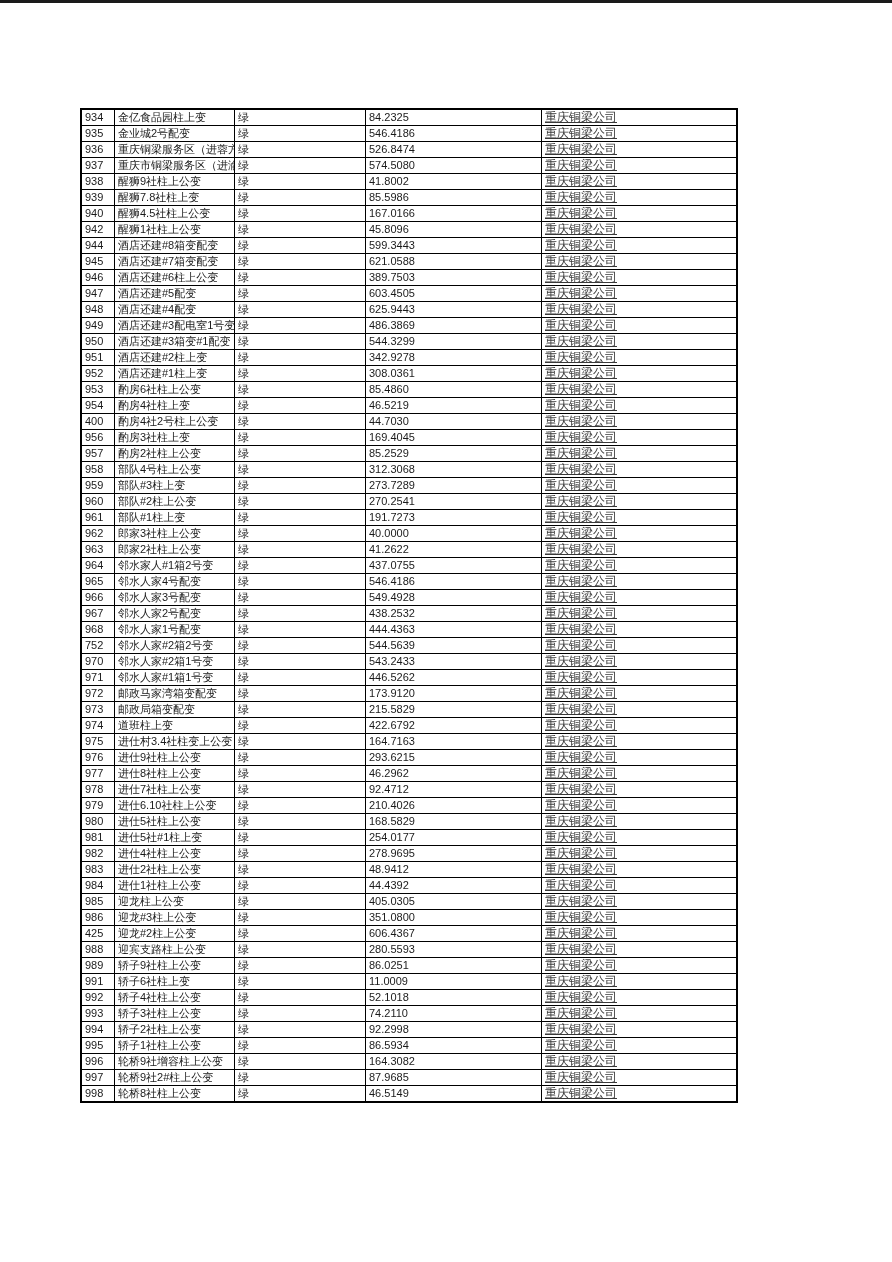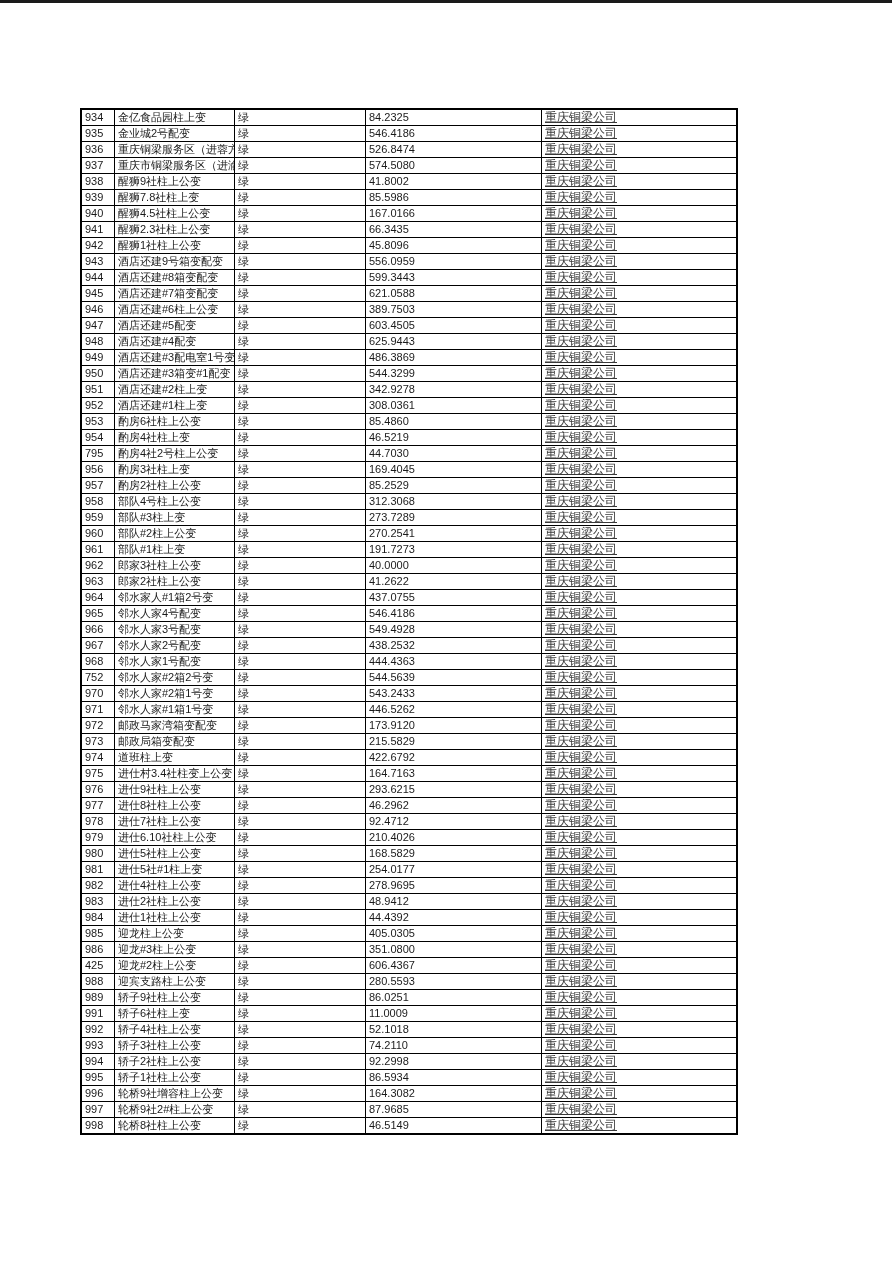--- a/index.html
+++ b/index.html
@@ -106,41 +106,27 @@
           <td class="c-company"><span>重庆铜梁公司</span></td>
         </tr>
         <tr>
           <td class="c-num">940</td>
           <td class="c-name">醒狮4.5社柱上公变</td>
           <td class="c-status">绿</td>
           <td class="c-value">167.0166</td>
           <td class="c-company"><span>重庆铜梁公司</span></td>
         </tr>
         <tr>
-          <td class="c-num">941</td>
-          <td class="c-name">醒狮2.3社柱上公变</td>
-          <td class="c-status">绿</td>
-          <td class="c-value">66.3435</td>
-          <td class="c-company"><span>重庆铜梁公司</span></td>
-        </tr>
-        <tr>
           <td class="c-num">942</td>
           <td class="c-name">醒狮1社柱上公变</td>
           <td class="c-status">绿</td>
           <td class="c-value">45.8096</td>
           <td class="c-company"><span>重庆铜梁公司</span></td>
         </tr>
         <tr>
-          <td class="c-num">943</td>
-          <td class="c-name">酒店还建9号箱变配变</td>
-          <td class="c-status">绿</td>
-          <td class="c-value">556.0959</td>
-          <td class="c-company"><span>重庆铜梁公司</span></td>
-        </tr>
-        <tr>
           <td class="c-num">944</td>
           <td class="c-name">酒店还建#8箱变配变</td>
           <td class="c-status">绿</td>
           <td class="c-value">599.3443</td>
           <td class="c-company"><span>重庆铜梁公司</span></td>
         </tr>
         <tr>
           <td class="c-num">945</td>
           <td class="c-name">酒店还建#7箱变配变</td>
           <td class="c-status">绿</td>
@@ -204,21 +190,21 @@
           <td class="c-company"><span>重庆铜梁公司</span></td>
         </tr>
         <tr>
           <td class="c-num">954</td>
           <td class="c-name">酌房4社柱上变</td>
           <td class="c-status">绿</td>
           <td class="c-value">46.5219</td>
           <td class="c-company"><span>重庆铜梁公司</span></td>
         </tr>
         <tr>
-          <td class="c-num">795</td>
+          <td class="c-num">400</td>
           <td class="c-name">酌房4社2号柱上公变</td>
           <td class="c-status">绿</td>
           <td class="c-value">44.7030</td>
           <td class="c-company"><span>重庆铜梁公司</span></td>
         </tr>
         <tr>
           <td class="c-num">956</td>
           <td class="c-name">酌房3社柱上变</td>
           <td class="c-status">绿</td>
           <td class="c-value">169.4045</td>

